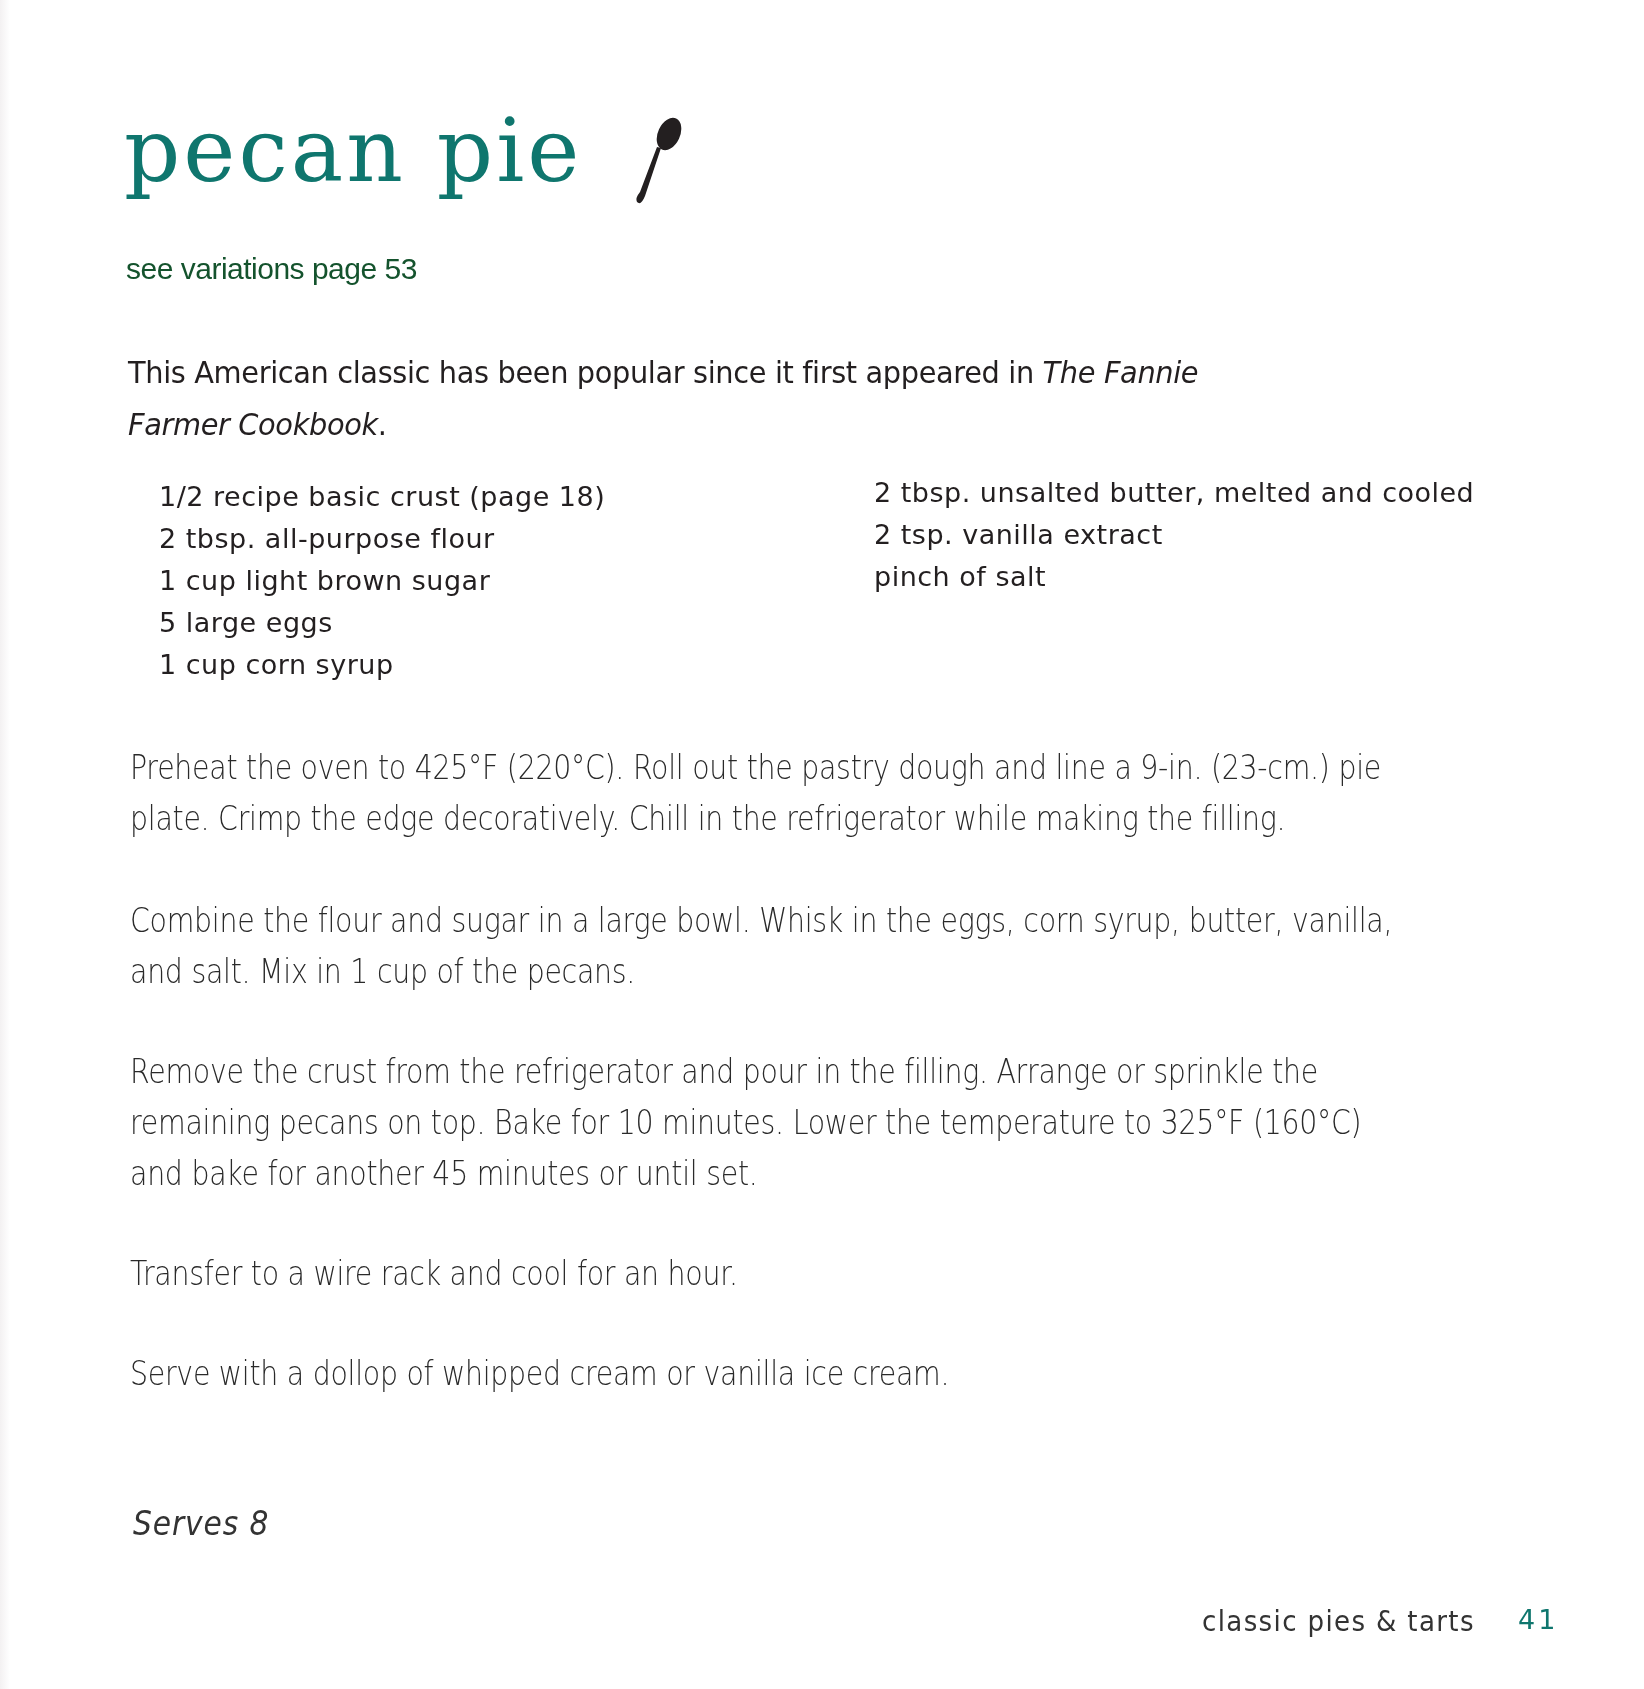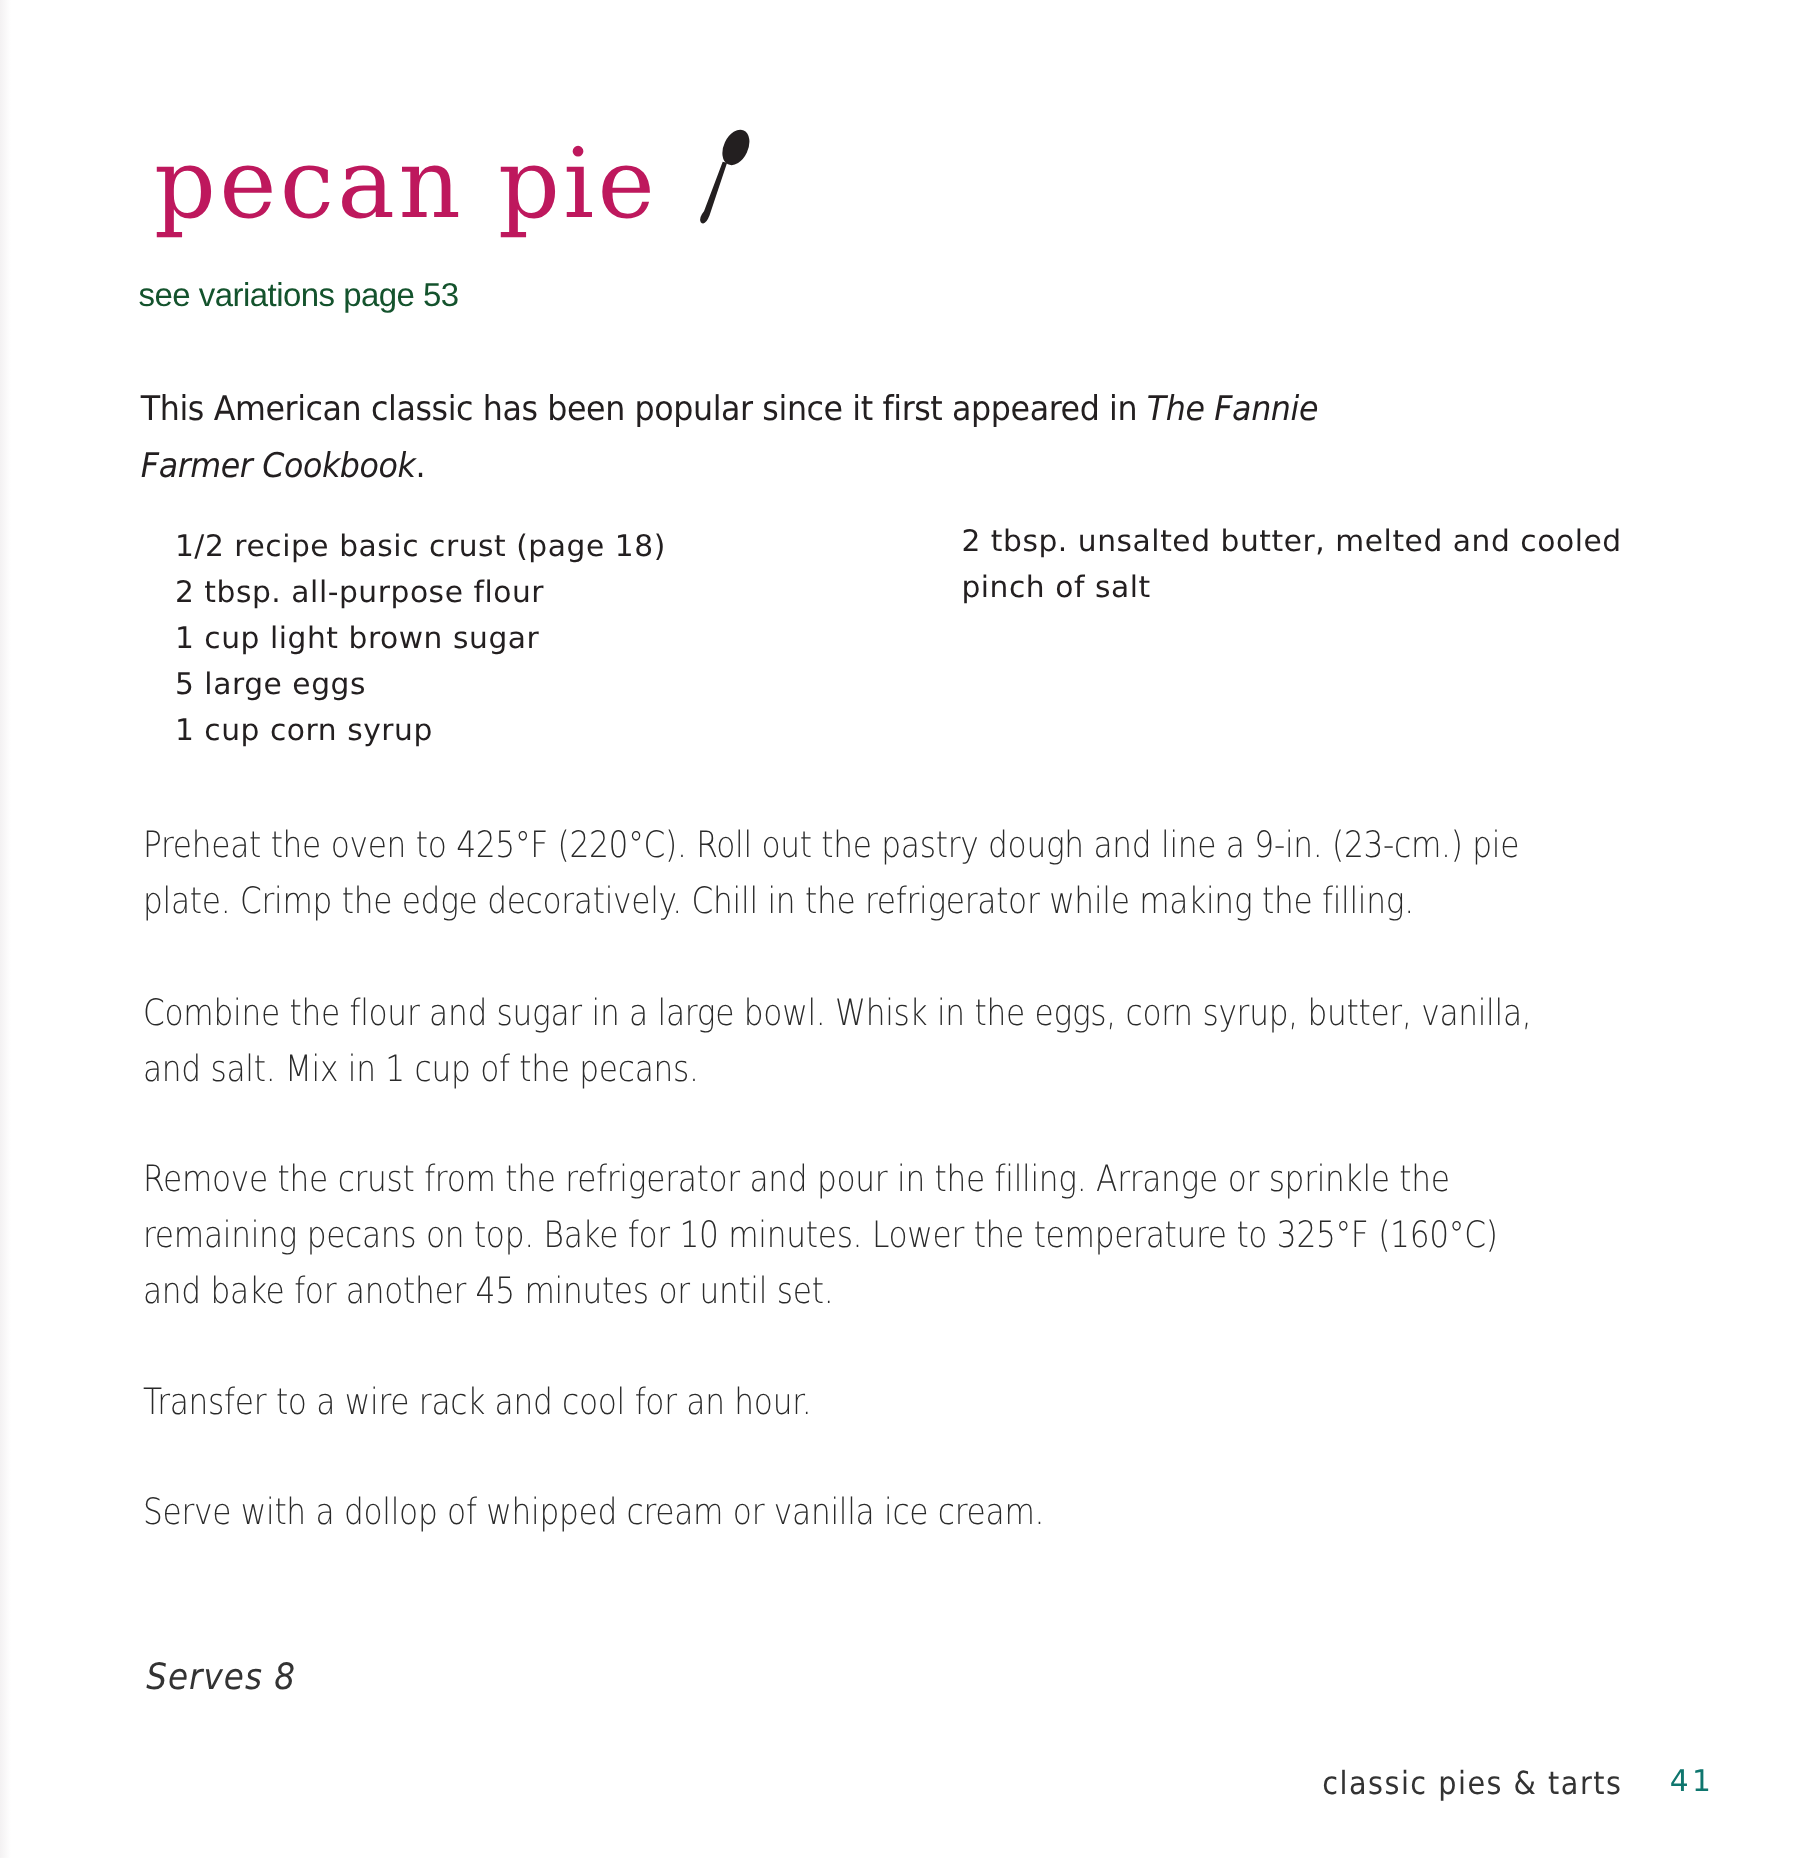--- a/index.html
+++ b/index.html
@@ -9,21 +9,21 @@
     font-family: "Liberation Sans", "DejaVu Sans", sans-serif;
   }
   .page-edge {
     position: absolute; left: 0; top: 0; width: 10px; height: 1689px;
     background: linear-gradient(to right, #f3f1f2, #ffffff);
   }
   .title-row { position: absolute; left: 124px; top: 96px; height: 130px; }
   .title {
     font-family: "DejaVu Serif", "Liberation Serif", serif;
     font-size: 88px; font-weight: normal; letter-spacing: 3px;
-    line-height: 110px; margin: 16px; color: #be185d;
+    line-height: 110px; margin: 0; color: #0f766e;
   }
   .spoon { position: absolute; left: 633px; top: 114px; width: 52px; height: 100px; }
   .see-var {
     position: absolute; left: 126px; top: 252px;
     font-family: "Liberation Sans", sans-serif; font-weight: normal;
     font-size: 30px; letter-spacing: -0.5px; color: #14532d;
   }
   .intro {
     position: absolute; left: 128px; top: 346px; width: 1260px;
     font-family: "DejaVu Sans", sans-serif; font-size: 31px; line-height: 52px;
@@ -87,20 +87,21 @@
 <ul class="ingredients left">
   <li>1/2 recipe basic crust (page 18)</li>
   <li>2 tbsp. all-purpose flour</li>
   <li>1 cup light brown sugar</li>
   <li>5 large eggs</li>
   <li>1 cup corn syrup</li>
 </ul>
 
 <ul class="ingredients right">
   <li>2 tbsp. unsalted butter, melted and cooled</li>
+  <li>2 tsp. vanilla extract</li>
   <li>pinch of salt</li>
 </ul>
 
 <p class="method m1">Preheat the oven to 425°F (220°C). Roll out the pastry dough and line a 9-in. (23-cm.) pie plate. Crimp the edge decoratively. Chill in the refrigerator while making the filling.</p>
 <p class="method m2">Combine the flour and sugar in a large bowl. Whisk in the eggs, corn syrup, butter, vanilla, and salt. Mix in 1 cup of the pecans.</p>
 <p class="method m3">Remove the crust from the refrigerator and pour in the filling. Arrange or sprinkle the remaining pecans on top. Bake for 10 minutes. Lower the temperature to 325°F (160°C) and bake for another 45 minutes or until set.</p>
 <p class="method m4">Transfer to a wire rack and cool for an hour.</p>
 <p class="method m5">Serve with a dollop of whipped cream or vanilla ice cream.</p>
 
 <p class="serves">Serves 8</p>

